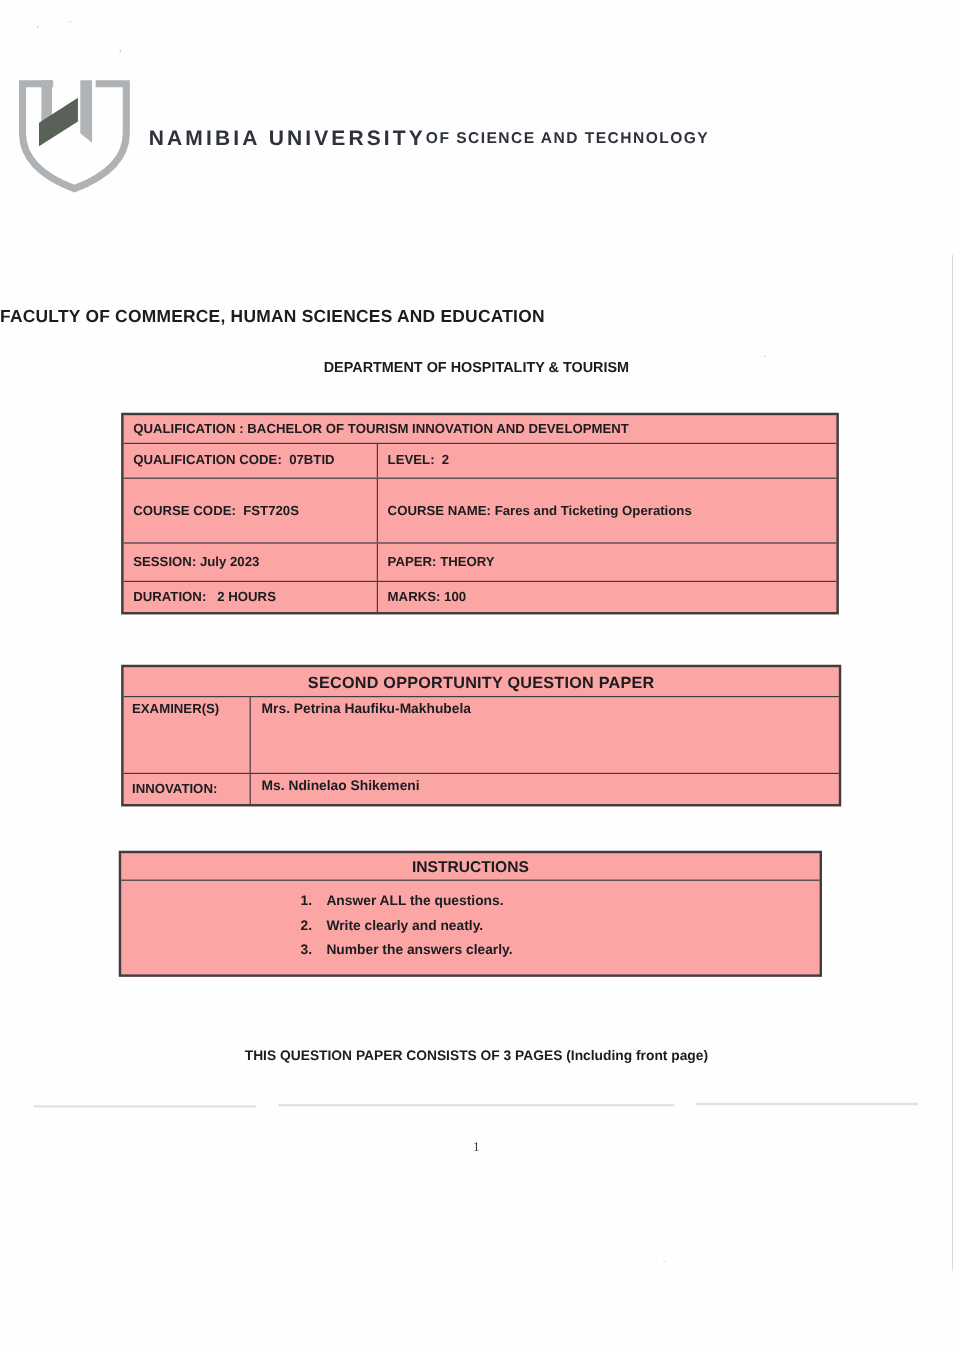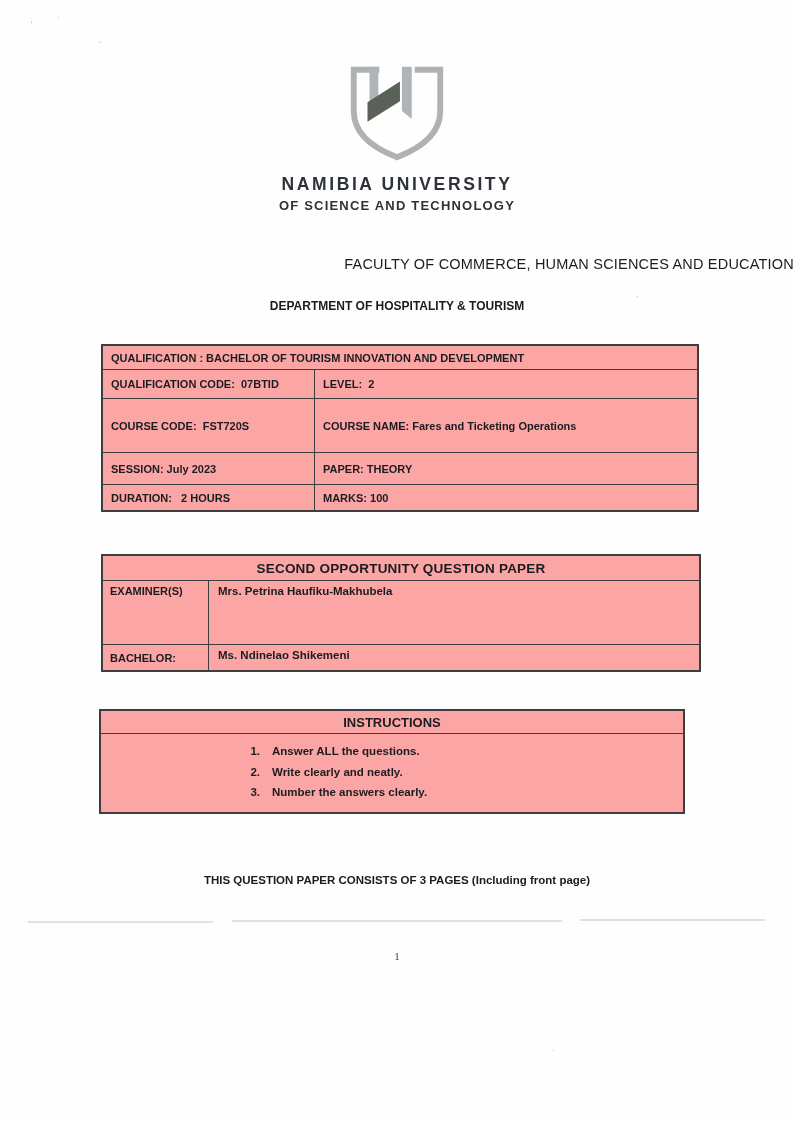--- a/index.html
+++ b/index.html
@@ -3,25 +3,25 @@
 <meta charset="utf-8">
 <style>
   html,body{margin:0;padding:0;background:#9a9a9a;}
   .page{
     position:relative;width:794px;height:1122px;margin:0 auto;
     background:#fefefe;color:#1b1c20;
     font-family:"Liberation Sans",sans-serif;overflow:hidden;
   }
   .abs{position:absolute;}
   
-  .logo-wrap{left:0;right:0;top:56px;display:flex;flex-direction:column;align-items:center;}
+  .logo-wrap{left:0;right:0;top:56px;display:flex;flex-direction:row;align-items:center;}
   .wordmark1{margin-top:4px;font-size:17.5px;font-weight:bold;letter-spacing:2.6px;color:#2d323b;}
   .wordmark2{margin-top:3px;font-size:13px;font-weight:bold;letter-spacing:1.2px;color:#2d323b;}
   
-  .h-faculty{left:0;right:0;top:256px;text-align:right;font-size:14.5px;font-weight:normal;letter-spacing:.2px;}
+  .h-faculty{left:0;right:0;top:256px;text-align:left;font-size:14.5px;font-weight:bold;letter-spacing:.2px;}
   .h-dept{left:0;right:0;top:299px;text-align:center;font-size:12px;font-weight:bold;}
   
   .tbl{position:absolute;border:2px solid #3e3e41;box-sizing:border-box;background:#fca5a5;}
   .row{display:flex;box-sizing:border-box;border-top:1.5px solid #3e3e41;}
   .row:first-child{border-top:none;}
   .cell{display:flex;align-items:center;box-sizing:border-box;
         font-size:11px;font-weight:bold;white-space:pre-wrap;padding-left:8px;}
   .tbl1{left:101px;top:344px;width:598px;}
   .tbl1 .c-left{width:212px;border-right:1.5px solid #3e3e41;}
   .tbl1 .c-right{flex:1;}
@@ -99,21 +99,21 @@
     </div>
   </div>
 
   <div class="tbl tbl2">
     <div class="tbl2-title">SECOND OPPORTUNITY QUESTION PAPER</div>
     <div class="row r-exam">
       <div class="lbl">EXAMINER(S)</div>
       <div class="val">Mrs. Petrina Haufiku-Makhubela</div>
     </div>
     <div class="row r-mod">
-      <div class="lbl">BACHELOR:</div>
+      <div class="lbl">INNOVATION:</div>
       <div class="val">Ms. Ndinelao Shikemeni</div>
     </div>
   </div>
 
   <div class="tbl tbl3">
     <div class="tbl3-title">INSTRUCTIONS</div>
     <div class="tbl3-body">
       <div class="ins-item">
         <span class="ins-num">1.</span>
         <span>Answer ALL the questions.</span>

